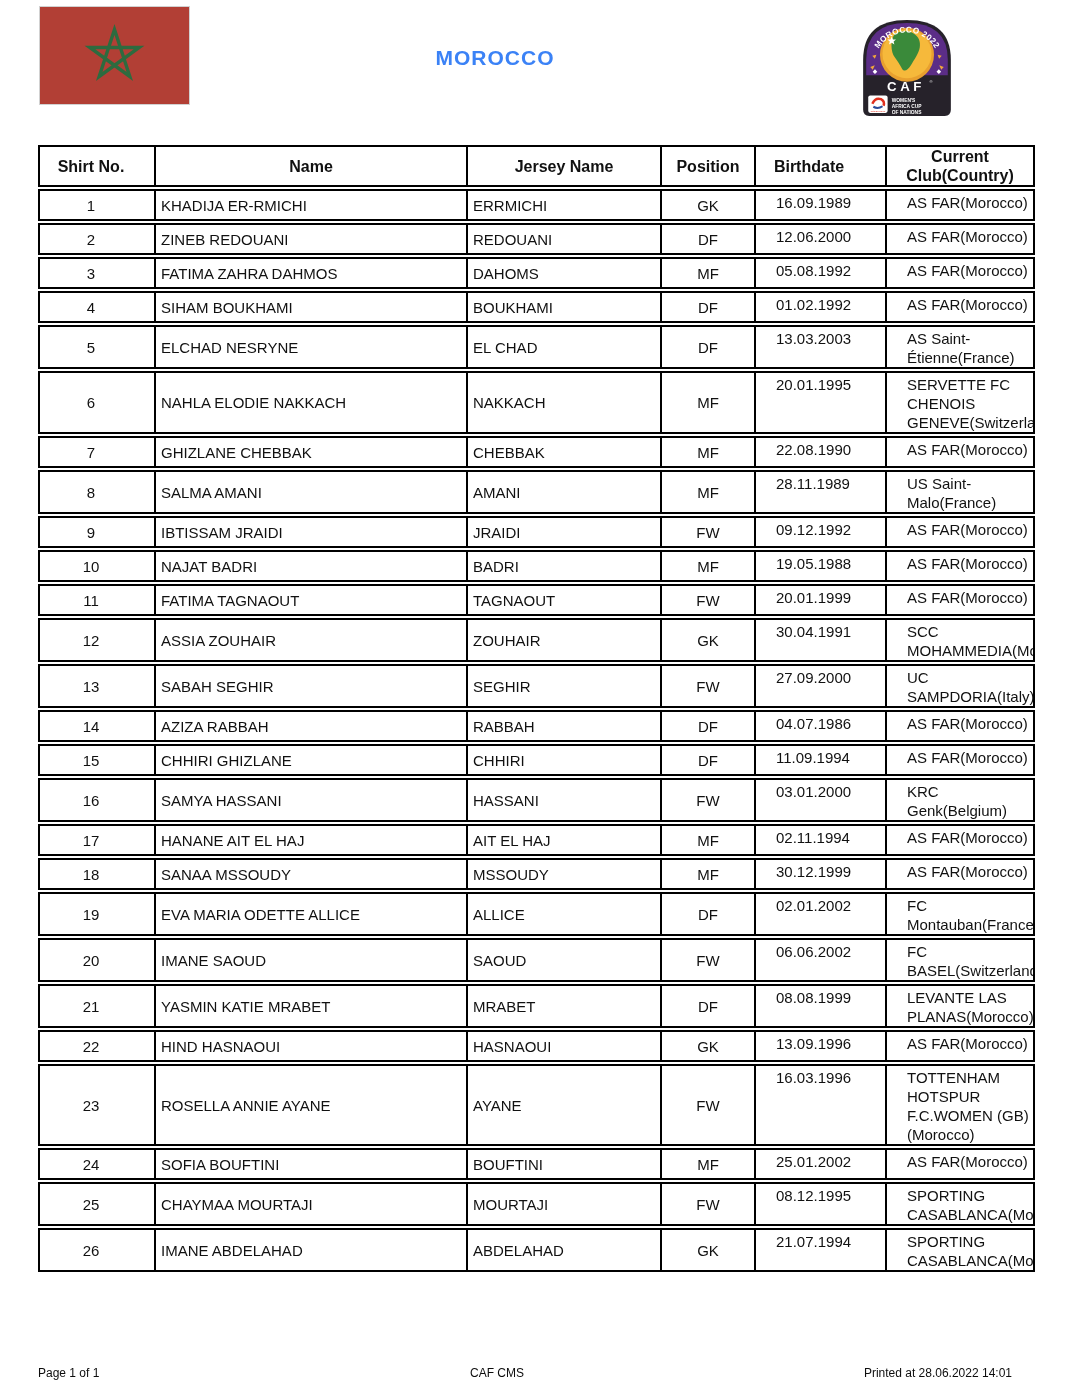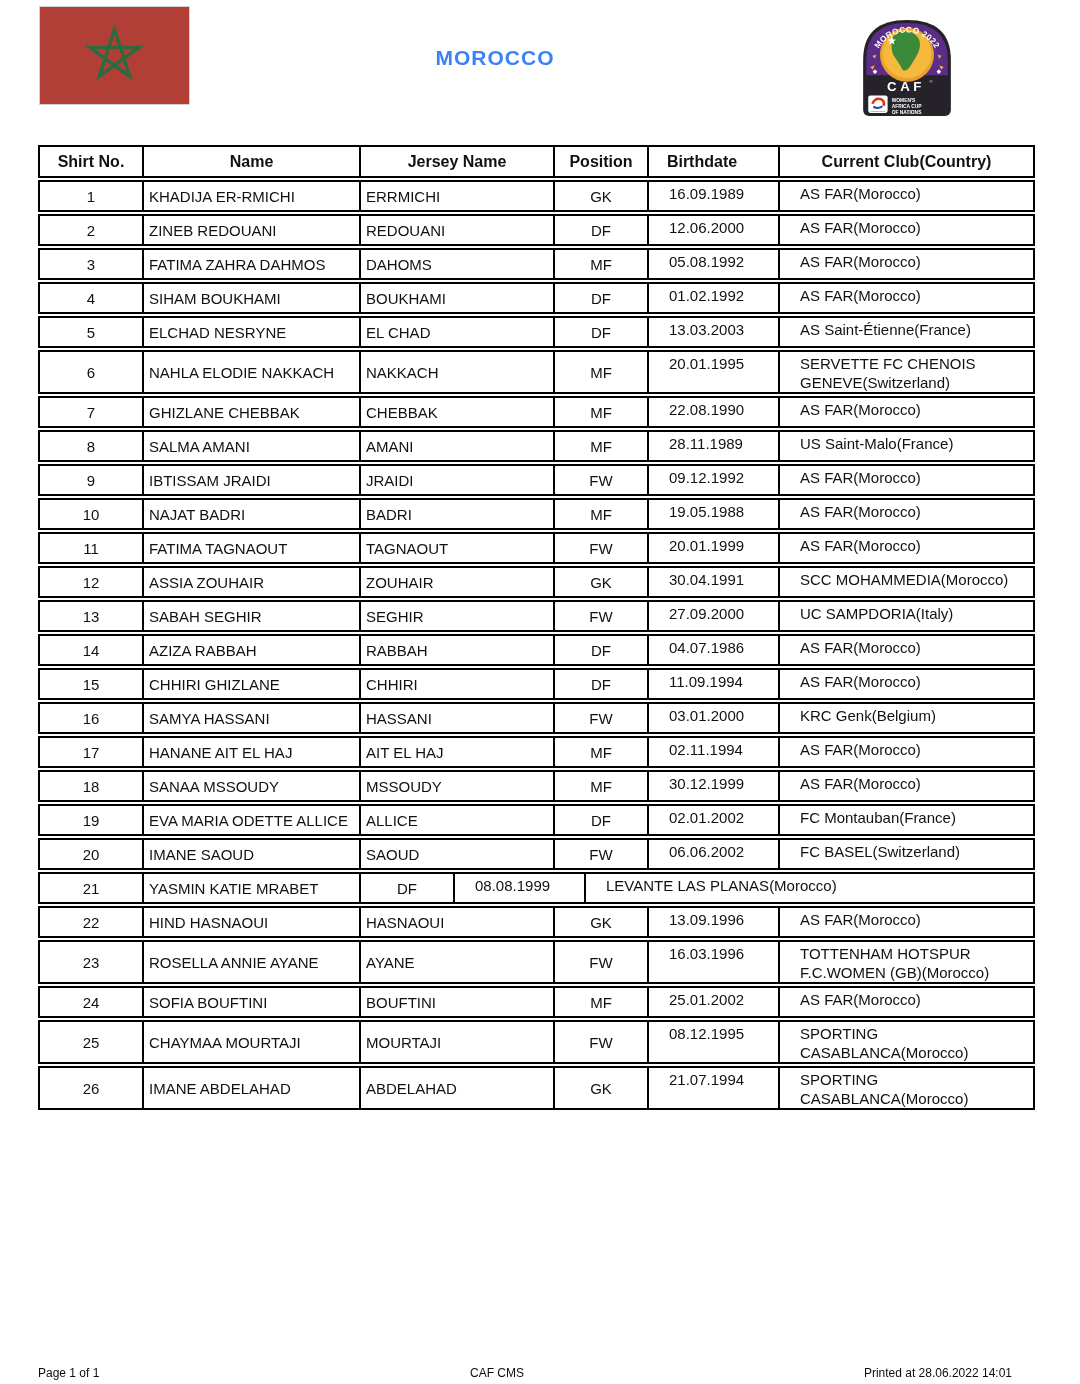--- a/index.html
+++ b/index.html
@@ -15,21 +15,21 @@
   .logo{position:absolute;left:861px;top:17px;width:92px;height:102px;}
   .logo svg{display:block;width:100%;height:100%;}
   
   .tbl{position:absolute;left:38px;top:145px;width:997px;}
   .thead,.trow{display:flex;border:2px solid #000;box-sizing:border-box;background:#fff;justify-content:flex-end;}
   .thead{min-height:33px;font-size:16px;font-weight:bold;}
   .trow{min-height:32px;margin-top:2px;font-size:15px;}
   .c{box-sizing:border-box;display:flex;align-items:center;line-height:19px;overflow:hidden;}
   .thead .c{justify-content:center;text-align:center;align-items:center;padding-top:0;}
   .c1{width:102px;}
-  .c2{width:217px;}
+  .c2{width:312px;margin-left:12px;}
   .c3{width:194px;}
   .c4{width:94px;}
   .c5{width:108px;}
   .c6{flex:1;margin-left:23px;}
   .c2,.c3,.c4,.c5,.c6{border-left:2px solid #000;}
   .center{justify-content:center;text-align:center;}
   .left{padding-left:5px;padding-right:3px;}
   .vtop{align-items:flex-start;padding-top:2px;padding-left:20px;}
   
   .footer{position:absolute;left:0;top:1366px;width:1080px;height:18px;font-size:12px;color:#0d0d0d;}
@@ -260,20 +260,21 @@
           <div class="c c1 center">20</div>
           <div class="c c2 left">IMANE SAOUD</div>
           <div class="c c3 left">SAOUD</div>
           <div class="c c4 center">FW</div>
           <div class="c c5 left vtop">06.06.2002</div>
           <div class="c c6 left vtop">FC BASEL(Switzerland)</div>
         </div>
         <div class="trow">
           <div class="c c1 center">21</div>
           <div class="c c2 left">YASMIN KATIE MRABET</div>
+          <div class="c c3 left">MRABET</div>
           <div class="c c4 center">DF</div>
           <div class="c c5 left vtop">08.08.1999</div>
           <div class="c c6 left vtop">LEVANTE LAS PLANAS(Morocco)</div>
         </div>
         <div class="trow">
           <div class="c c1 center">22</div>
           <div class="c c2 left">HIND HASNAOUI</div>
           <div class="c c3 left">HASNAOUI</div>
           <div class="c c4 center">GK</div>
           <div class="c c5 left vtop">13.09.1996</div>

